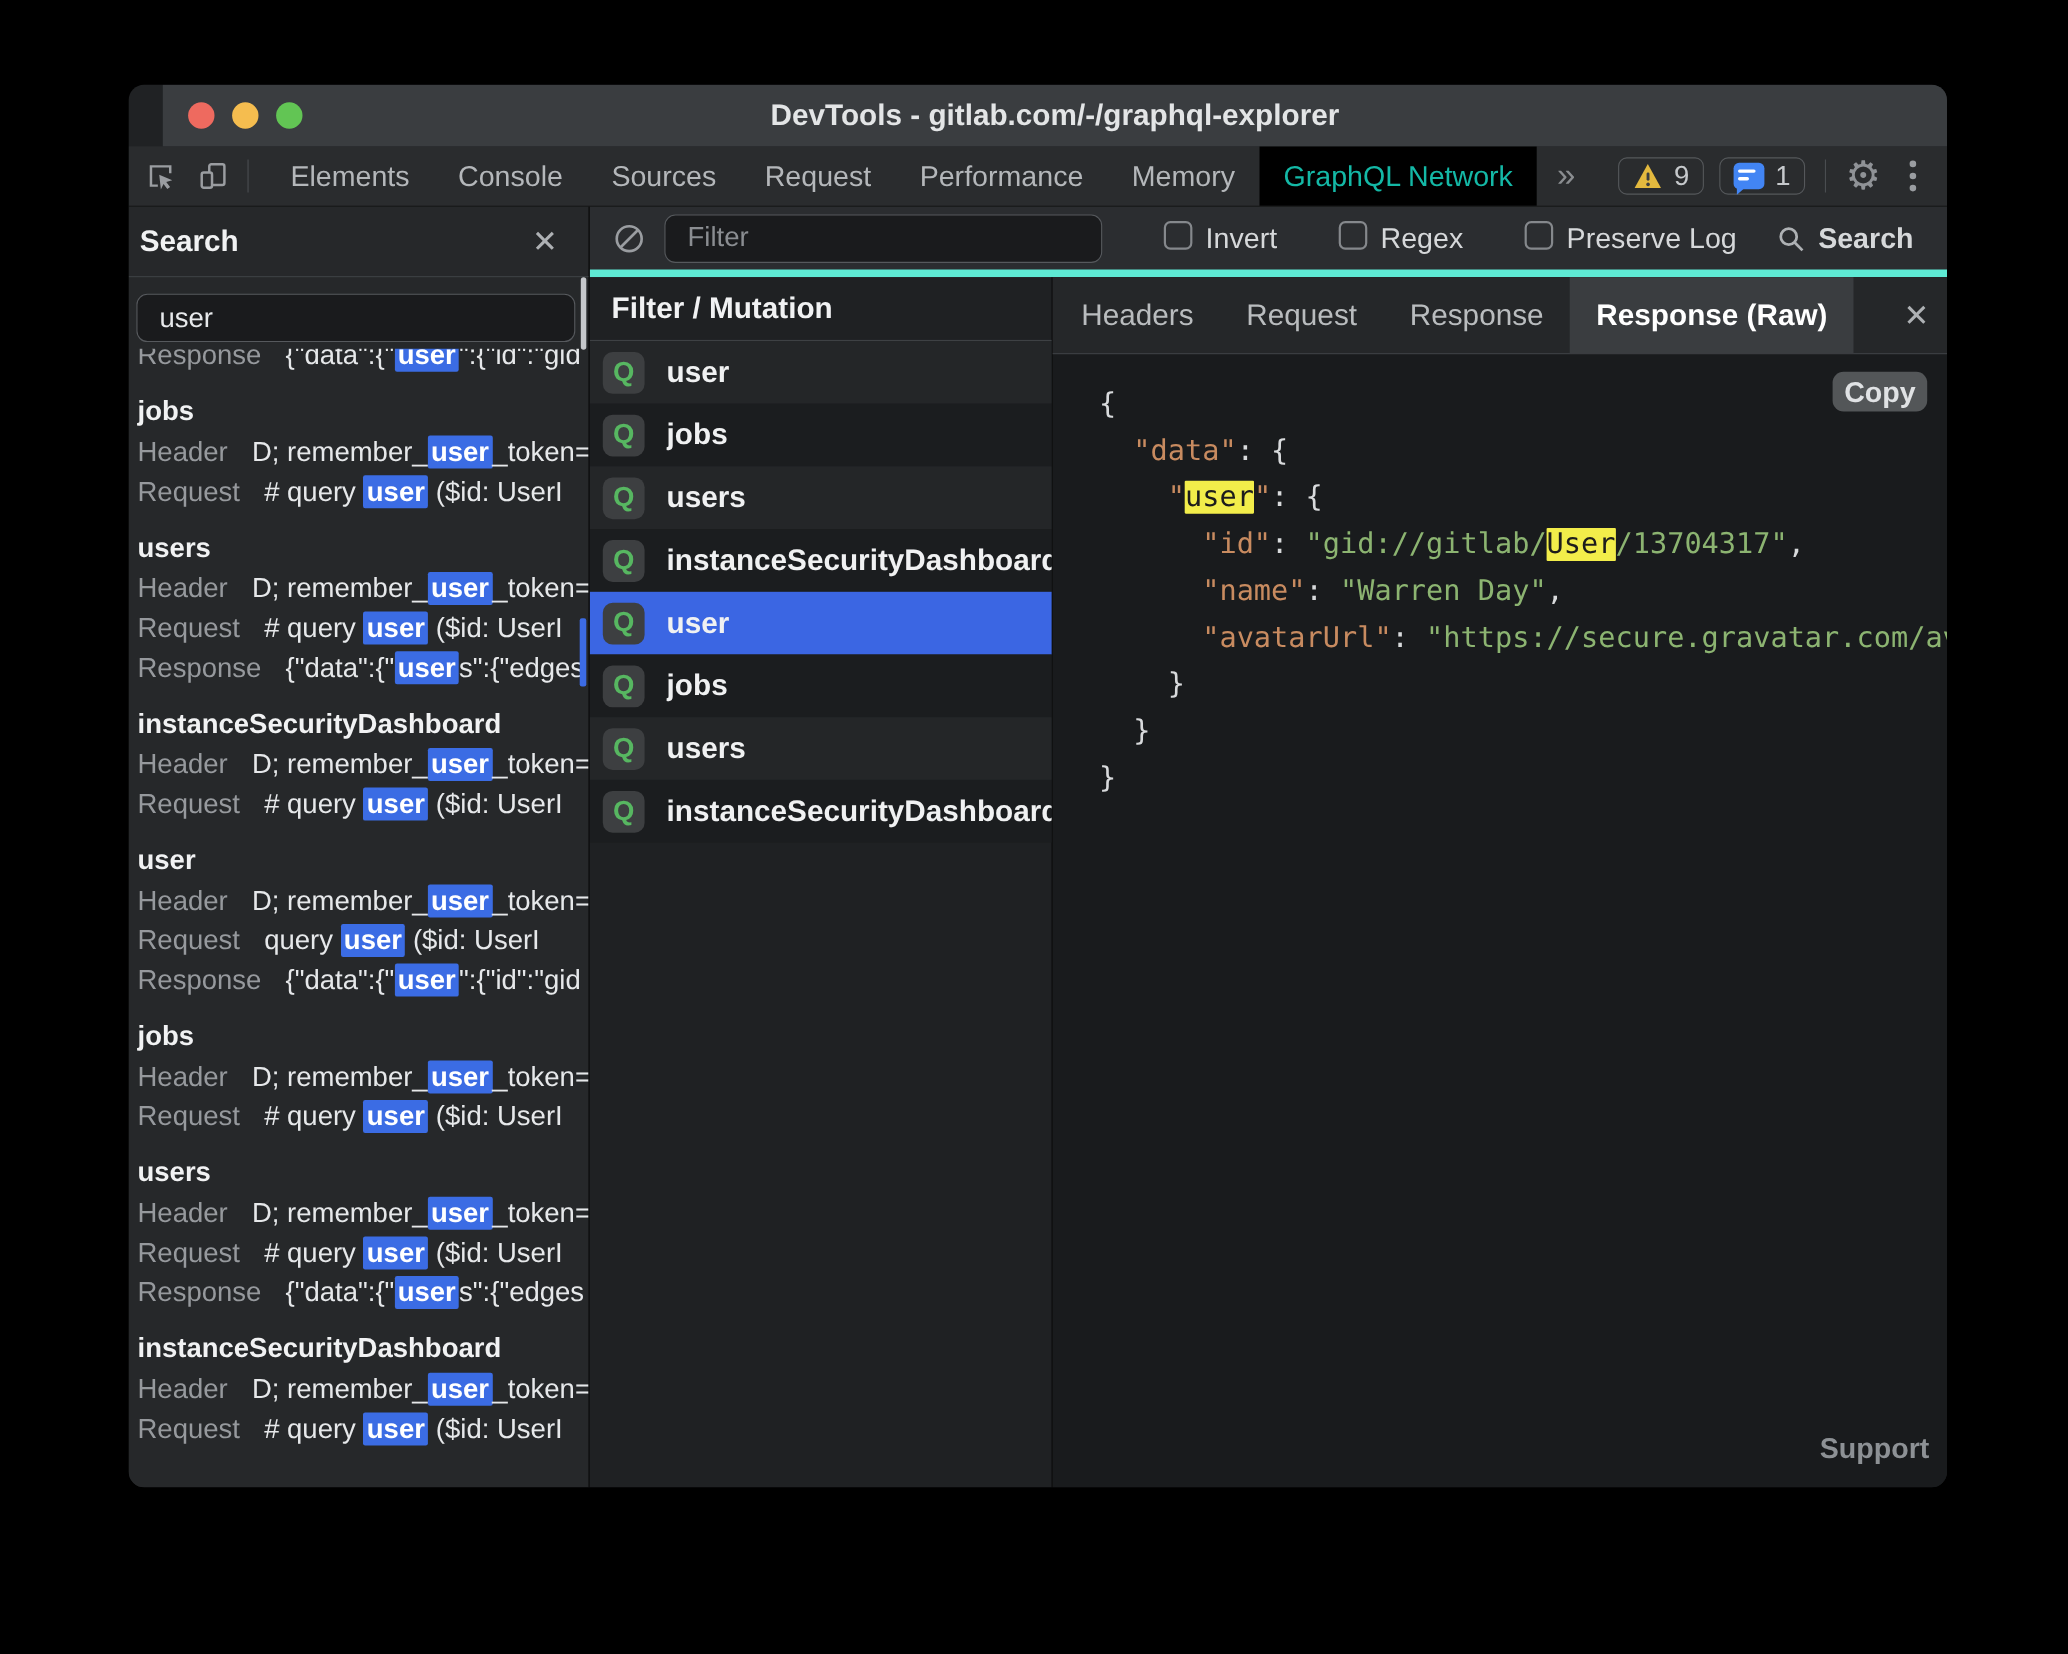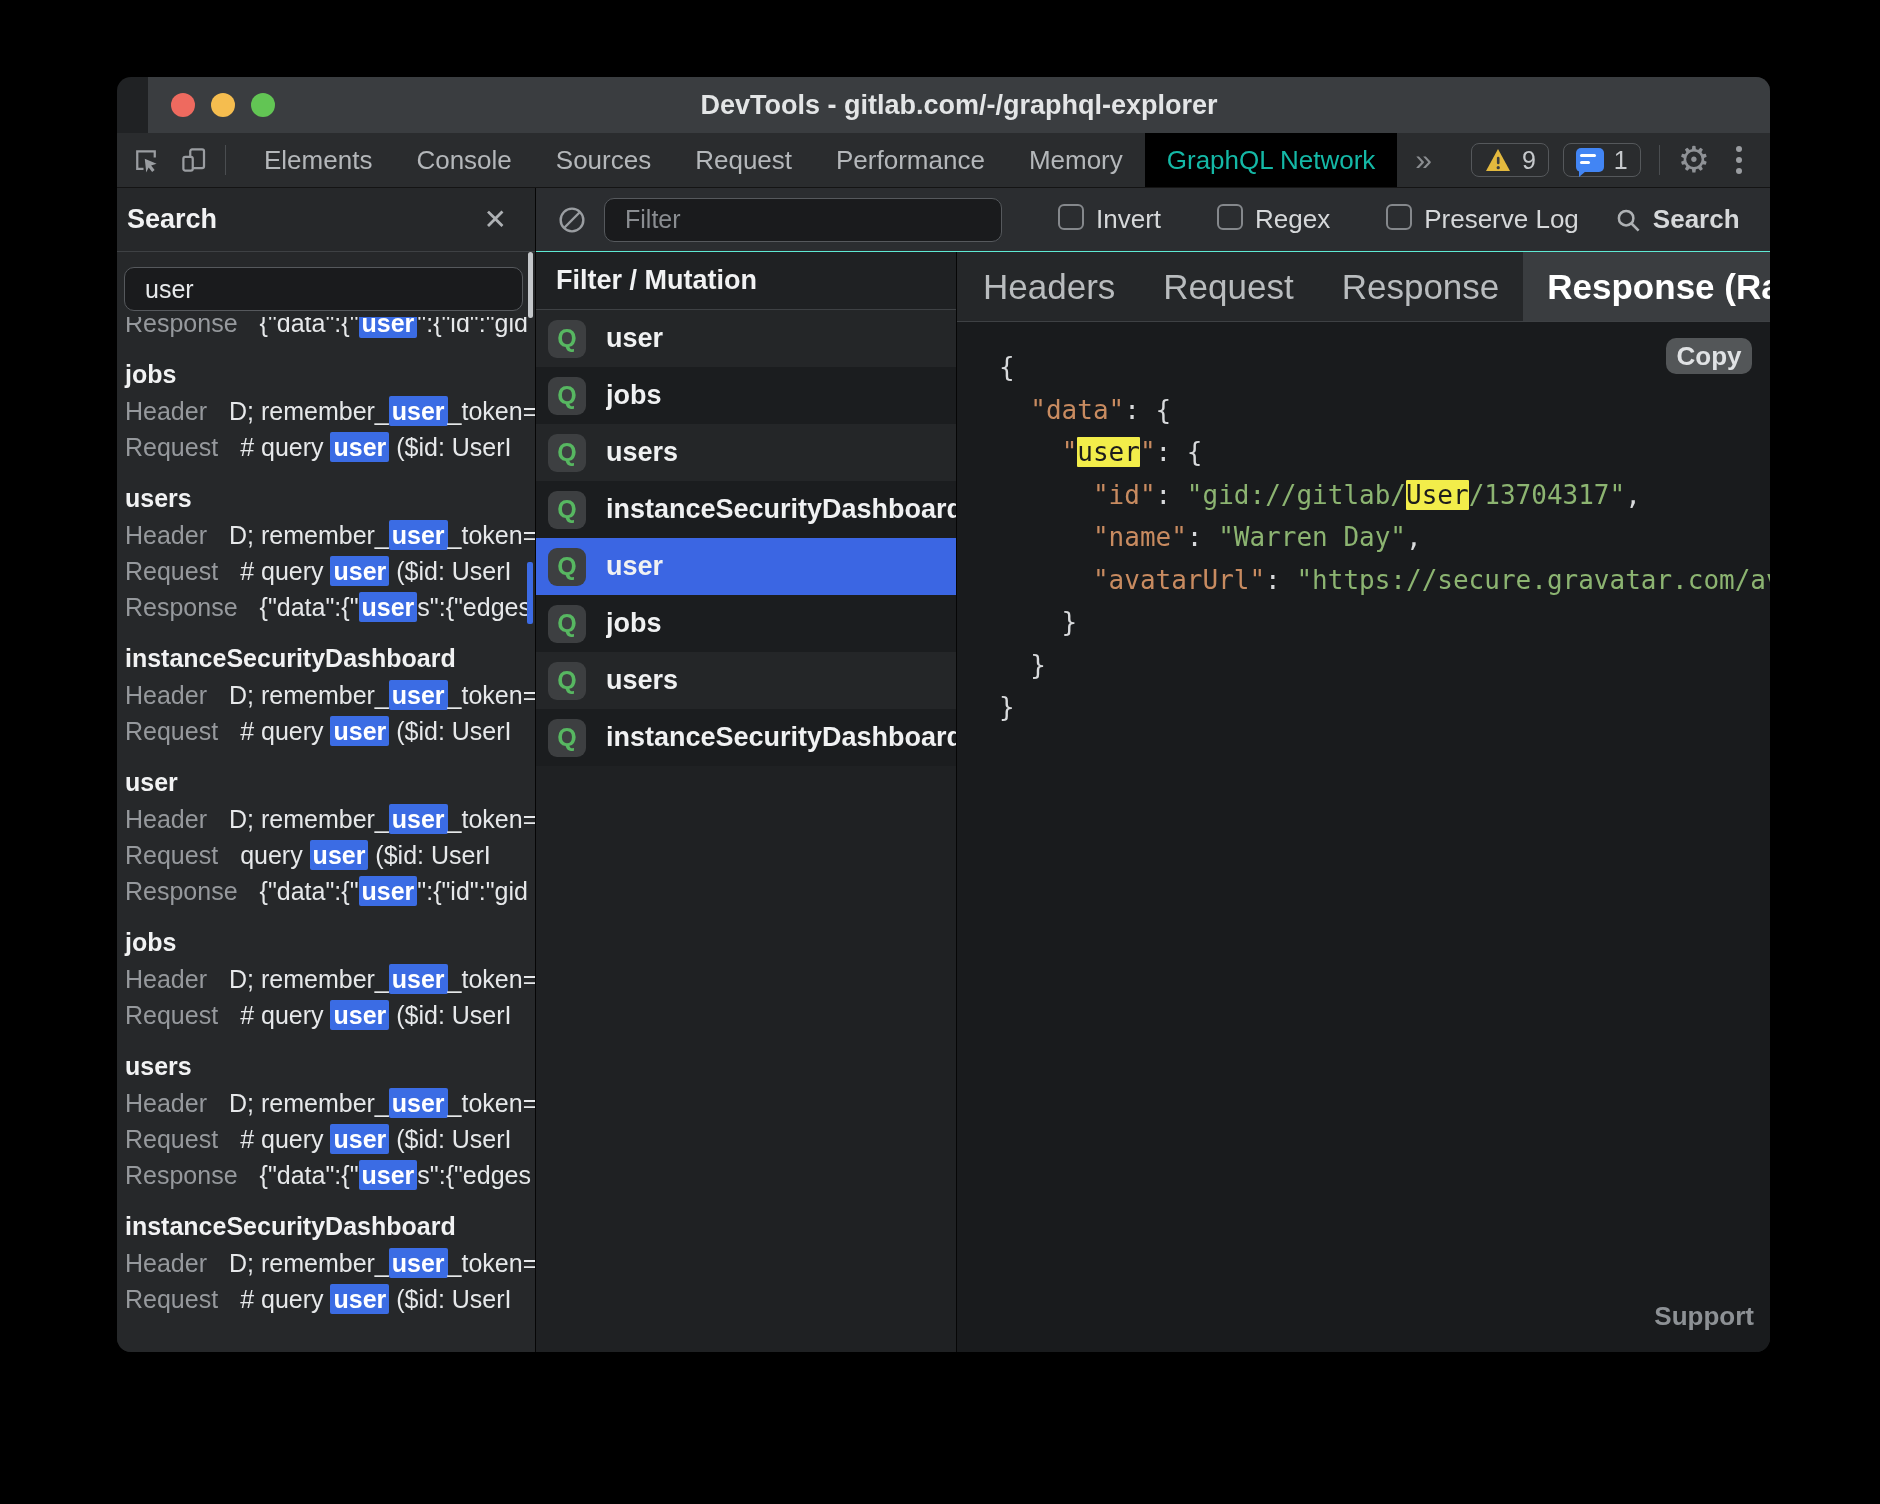--- a/index.html
+++ b/index.html
@@ -52,21 +52,21 @@
   .row-clip { height:24px; overflow:hidden; display:flex; align-items:flex-end; }
   .sec-title { color:#f1f2f3; font-size:25px; font-weight:700; line-height:38px; margin-top:14px; white-space:nowrap; }
   .res-row { color:#e6e8ea; font-size:25px; line-height:36px; white-space:nowrap; overflow:hidden; }
   .res-label { color:#96999d; margin-right:22px; }
   .hl { background:#3b6ce4; color:#fff; font-weight:600; padding:1px 3px; border-radius:2px; }
   .scroll-thumb { position:absolute; right:2px; top:64px; width:5px; height:66px; background:#c4c7ca; border-radius:3px; }
   .match-marker { position:absolute; right:2px; top:374px; width:6px; height:62px; background:#3c6be4; border-radius:2px; }
 
   
   .right-area { flex:1; display:flex; flex-direction:column; min-width:0; min-height:0; }
-  .filter-bar { height:64px; flex:0 0 auto; background:#2b2d30; border-bottom:1px solid #5eead4; display:flex; align-items:center; padding:0 20px; }
+  .filter-bar { height:64px; flex:0 0 auto; background:#2b2d30; border-bottom:7px solid #5eead4; display:flex; align-items:center; padding:0 20px; }
   .prohibit { width:32px; height:32px; flex:0 0 auto; color:#9a9da1; }
   .filter-input { width:398px; height:44px; margin-left:16px; }
   .cb-group { display:flex; align-items:flex-start; gap:12px; margin-left:56px; }
   .cb-box { width:26px; height:26px; border:2px solid #85888c; border-radius:6px; background:transparent; }
   .cb-label { color:#d6d8da; font-size:26px; white-space:nowrap; }
   .searchtool { display:flex; align-items:center; gap:10px; margin-left:34px; color:#d6d8da; font-size:26px; font-weight:600; }
   .mag { width:30px; height:30px; color:#aeb1b4; }
 
   .panels { flex:1; display:flex; min-height:0; }
 
@@ -77,21 +77,21 @@
   .q-row { height:57px; display:flex; align-items:center; padding-left:12px; }
   .q-row.even { background:#242628; } .q-row.odd { background:#1b1d1f; }
   .q-row.selected { background:#3b66e3; }
   .q-badge { width:38px; height:38px; border-radius:9px; background:#3d3f41; color:#57b761; font-weight:700; font-size:25px;
              display:flex; align-items:center; justify-content:center; flex:0 0 auto; }
   .q-label { margin-left:20px; color:#f0f1f2; font-size:27px; font-weight:600; white-space:nowrap; overflow:hidden; }
 
   
   .response-panel { flex:1; background:#191b1d; display:flex; flex-direction:column; min-width:0; }
   .resp-tabs { height:70px; flex:0 0 auto; background:#252729; border-bottom:1px solid #3e4144; display:flex; align-items:stretch; padding-left:2px; }
-  .rtab { padding:0 24px; display:flex; align-items:center; color:#b9bcbe; font-size:35px; white-space:nowrap; }
+  .rtab { padding:0 24px; display:flex; align-items:center; color:#b9bcbe; font-size:27px; white-space:nowrap; }
   .rtab.active { background:#3a3d40; color:#fff; font-weight:600; }
   .resp-close { margin-left:auto; align-self:center; margin-right:16px; color:#aeb1b4; font-size:28px; }
   .resp-body { flex:1; position:relative; overflow:hidden; }
   .copy-btn { position:absolute; top:16px; right:18px; width:86px; height:36px; background:#535658; border-radius:10px;
               color:#e0e2e4; font-size:26px; font-weight:600; display:flex; align-items:center; justify-content:center; }
   .json-pre { margin:0; padding:24px 0 0 42px; font-family:"DejaVu Sans Mono", monospace; font-size:26px; line-height:42.5px; white-space:pre; overflow:hidden; }
   .j-p { color:#d8dadc; } .j-k { color:#c88b60; } .j-s { color:#8cb471; }
   .j-hl { background:#f2ed4a; color:#1c1c1c; border-radius:1px; }
   .support { position:absolute; right:16px; bottom:20px; color:#8d9195; font-size:26px; font-weight:700; }
 

